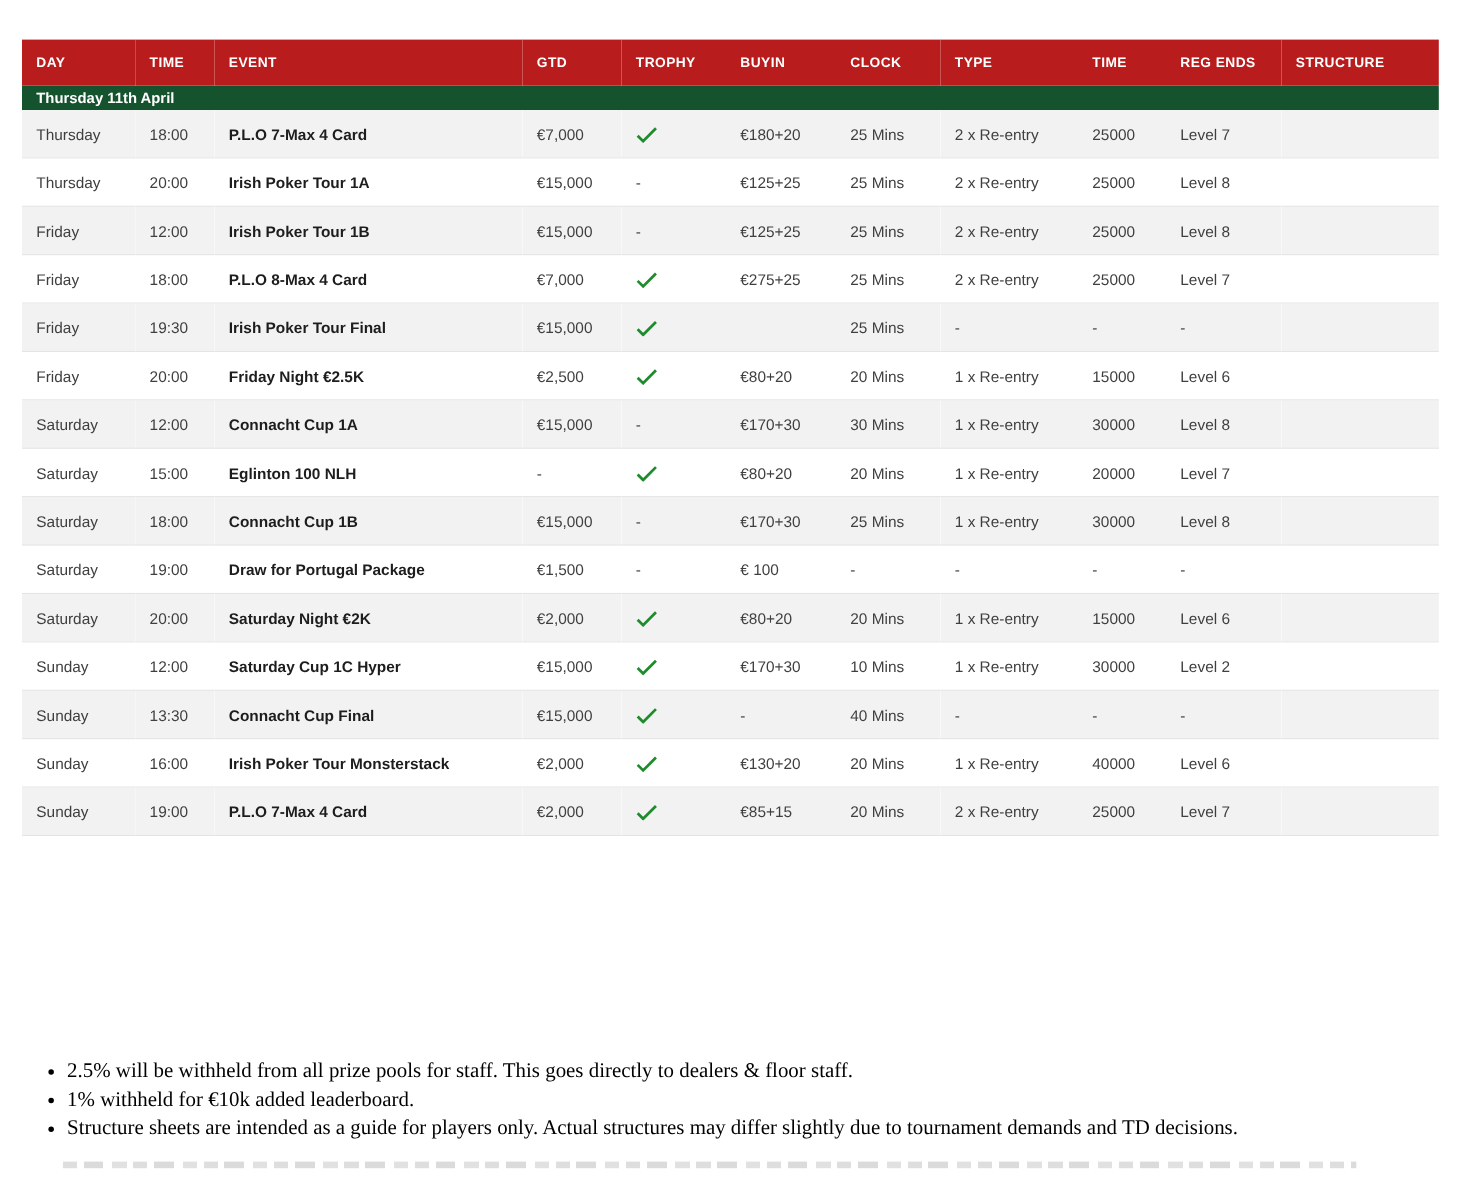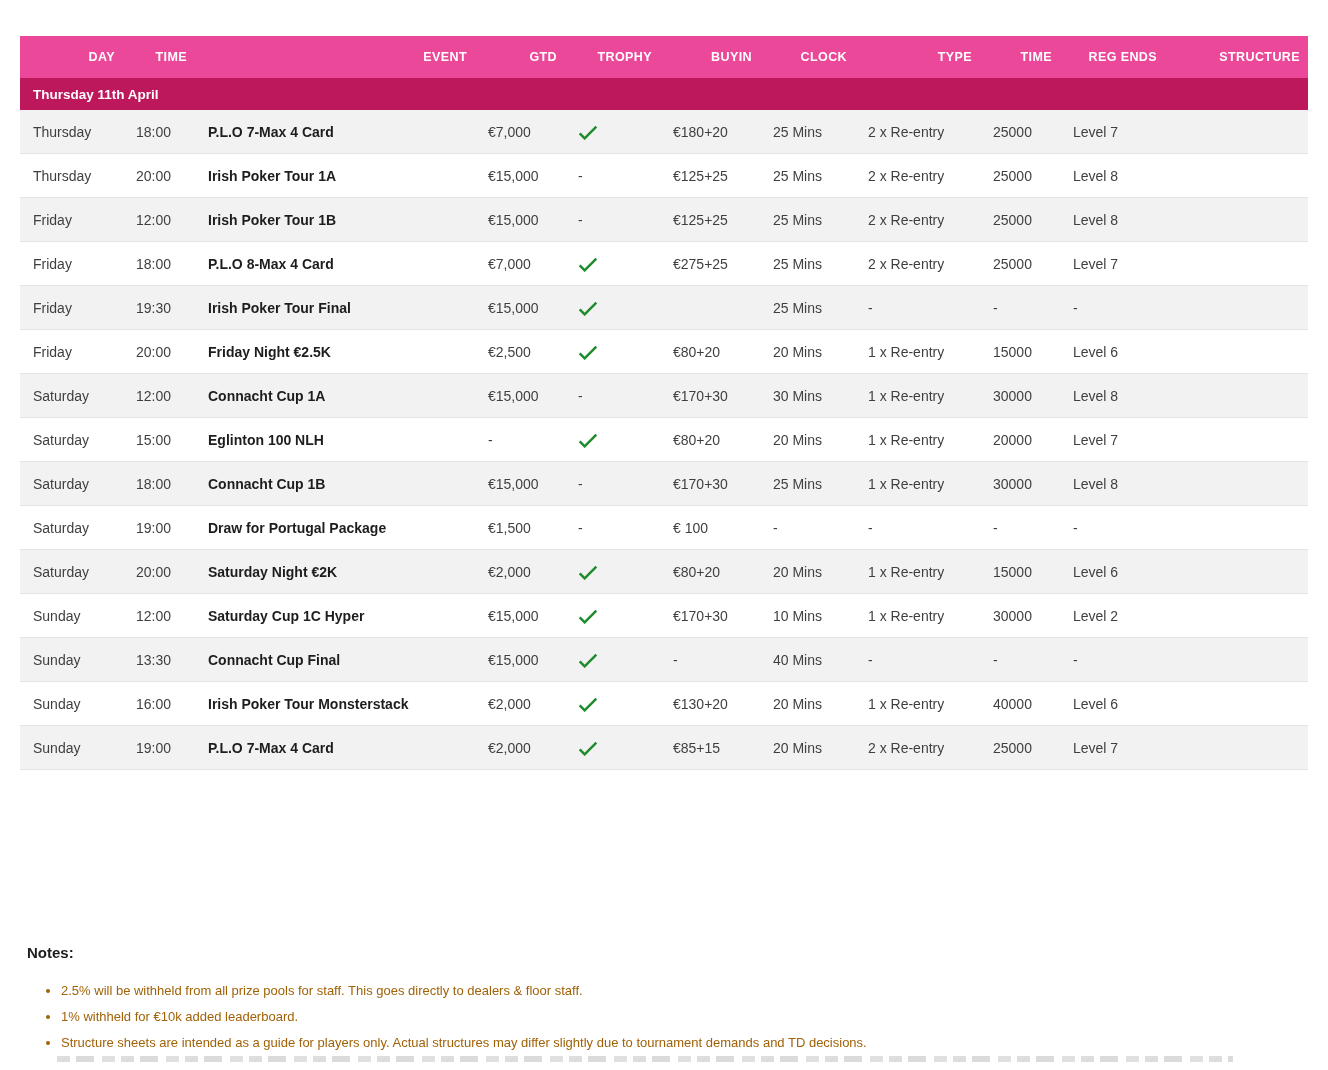--- a/index.html
+++ b/index.html
@@ -34,51 +34,51 @@
   col.col-gtd       { width: 90px;  }
   col.col-trophy    { width: 95px;  }
   col.col-buyin     { width: 100px; }
   col.col-clock     { width: 95px;  }
   col.col-type      { width: 125px; }
   col.col-stack     { width: 80px;  }
   col.col-reg_ends  { width: 105px; }
   col.col-structure { width: 143px; }
 
   thead th {
-    background: #ec4899;
+    background: #b91c1c;
     color: #ffffff;
     font-size: 12.5px;
     font-weight: bold;
     letter-spacing: 0.4px;
-    text-align: right;
+    text-align: left;
     height: 42px;
     padding: 0 8px 0 13px;
     vertical-align: middle;
     white-space: nowrap;
   }
 
   tbody td {
     height: 43px;
     padding: 0 8px 0 13px;
     vertical-align: middle;
     font-size: 14px;
     color: #3f3f3f;
     border-bottom: 1px solid #e4e4e4;
     white-space: nowrap;
     overflow: hidden;
   }
 
   tbody tr:nth-child(even) td { background: #f2f2f2; }
 
   tbody tr.section td {
-    background: #be185d;
+    background: #14532d;
     color: #ffffff;
     font-weight: bold;
     font-size: 13.5px;
-    height: 32px;
+    height: 22px;
     border-bottom: none;
   }
 
   tbody td.event-name {
     font-weight: bold;
     color: #1d1d1d;
     margin-top: 40px;
   }
 
   .check-icon {
@@ -95,24 +95,25 @@
   .notes-title {
     font-size: 15px;
     font-weight: bold;
     color: #1d1d1d;
   }
   .notes ul {
     margin: 20px 0 0 0;
     padding: 0 0 0 34px;
   }
   .notes li {
-    font-size: 13px;
-    color: #a16207;
+    font-size: 19px;
+    color: #000000;
     line-height: 20px;
     margin-bottom: 6px;
+    font-family: Liberation Serif, serif;
   }
 
   .cutoff-strip {
     position: absolute;
     left: 57px;
     top: 1056px;
     width: 1176px;
     height: 6px;
     background: repeating-linear-gradient(
       90deg,
@@ -376,21 +377,20 @@
           <td>2 x Re-entry</td>
           <td>25000</td>
           <td>Level 7</td>
           <td></td>
         </tr>
       </tbody>
   </table>
 </div>
 
 <div class="notes">
-  <div class="notes-title">Notes:</div>
   <ul>
     <li>2.5% will be withheld from all prize pools for staff. This goes directly to dealers &amp; floor staff.</li>
     <li>1% withheld for €10k added leaderboard.</li>
     <li>Structure sheets are intended as a guide for players only. Actual structures may differ slightly due to tournament demands and TD decisions.</li>
   </ul>
 </div>
 
 <div class="cutoff-strip"></div>
 
 </body></html>

